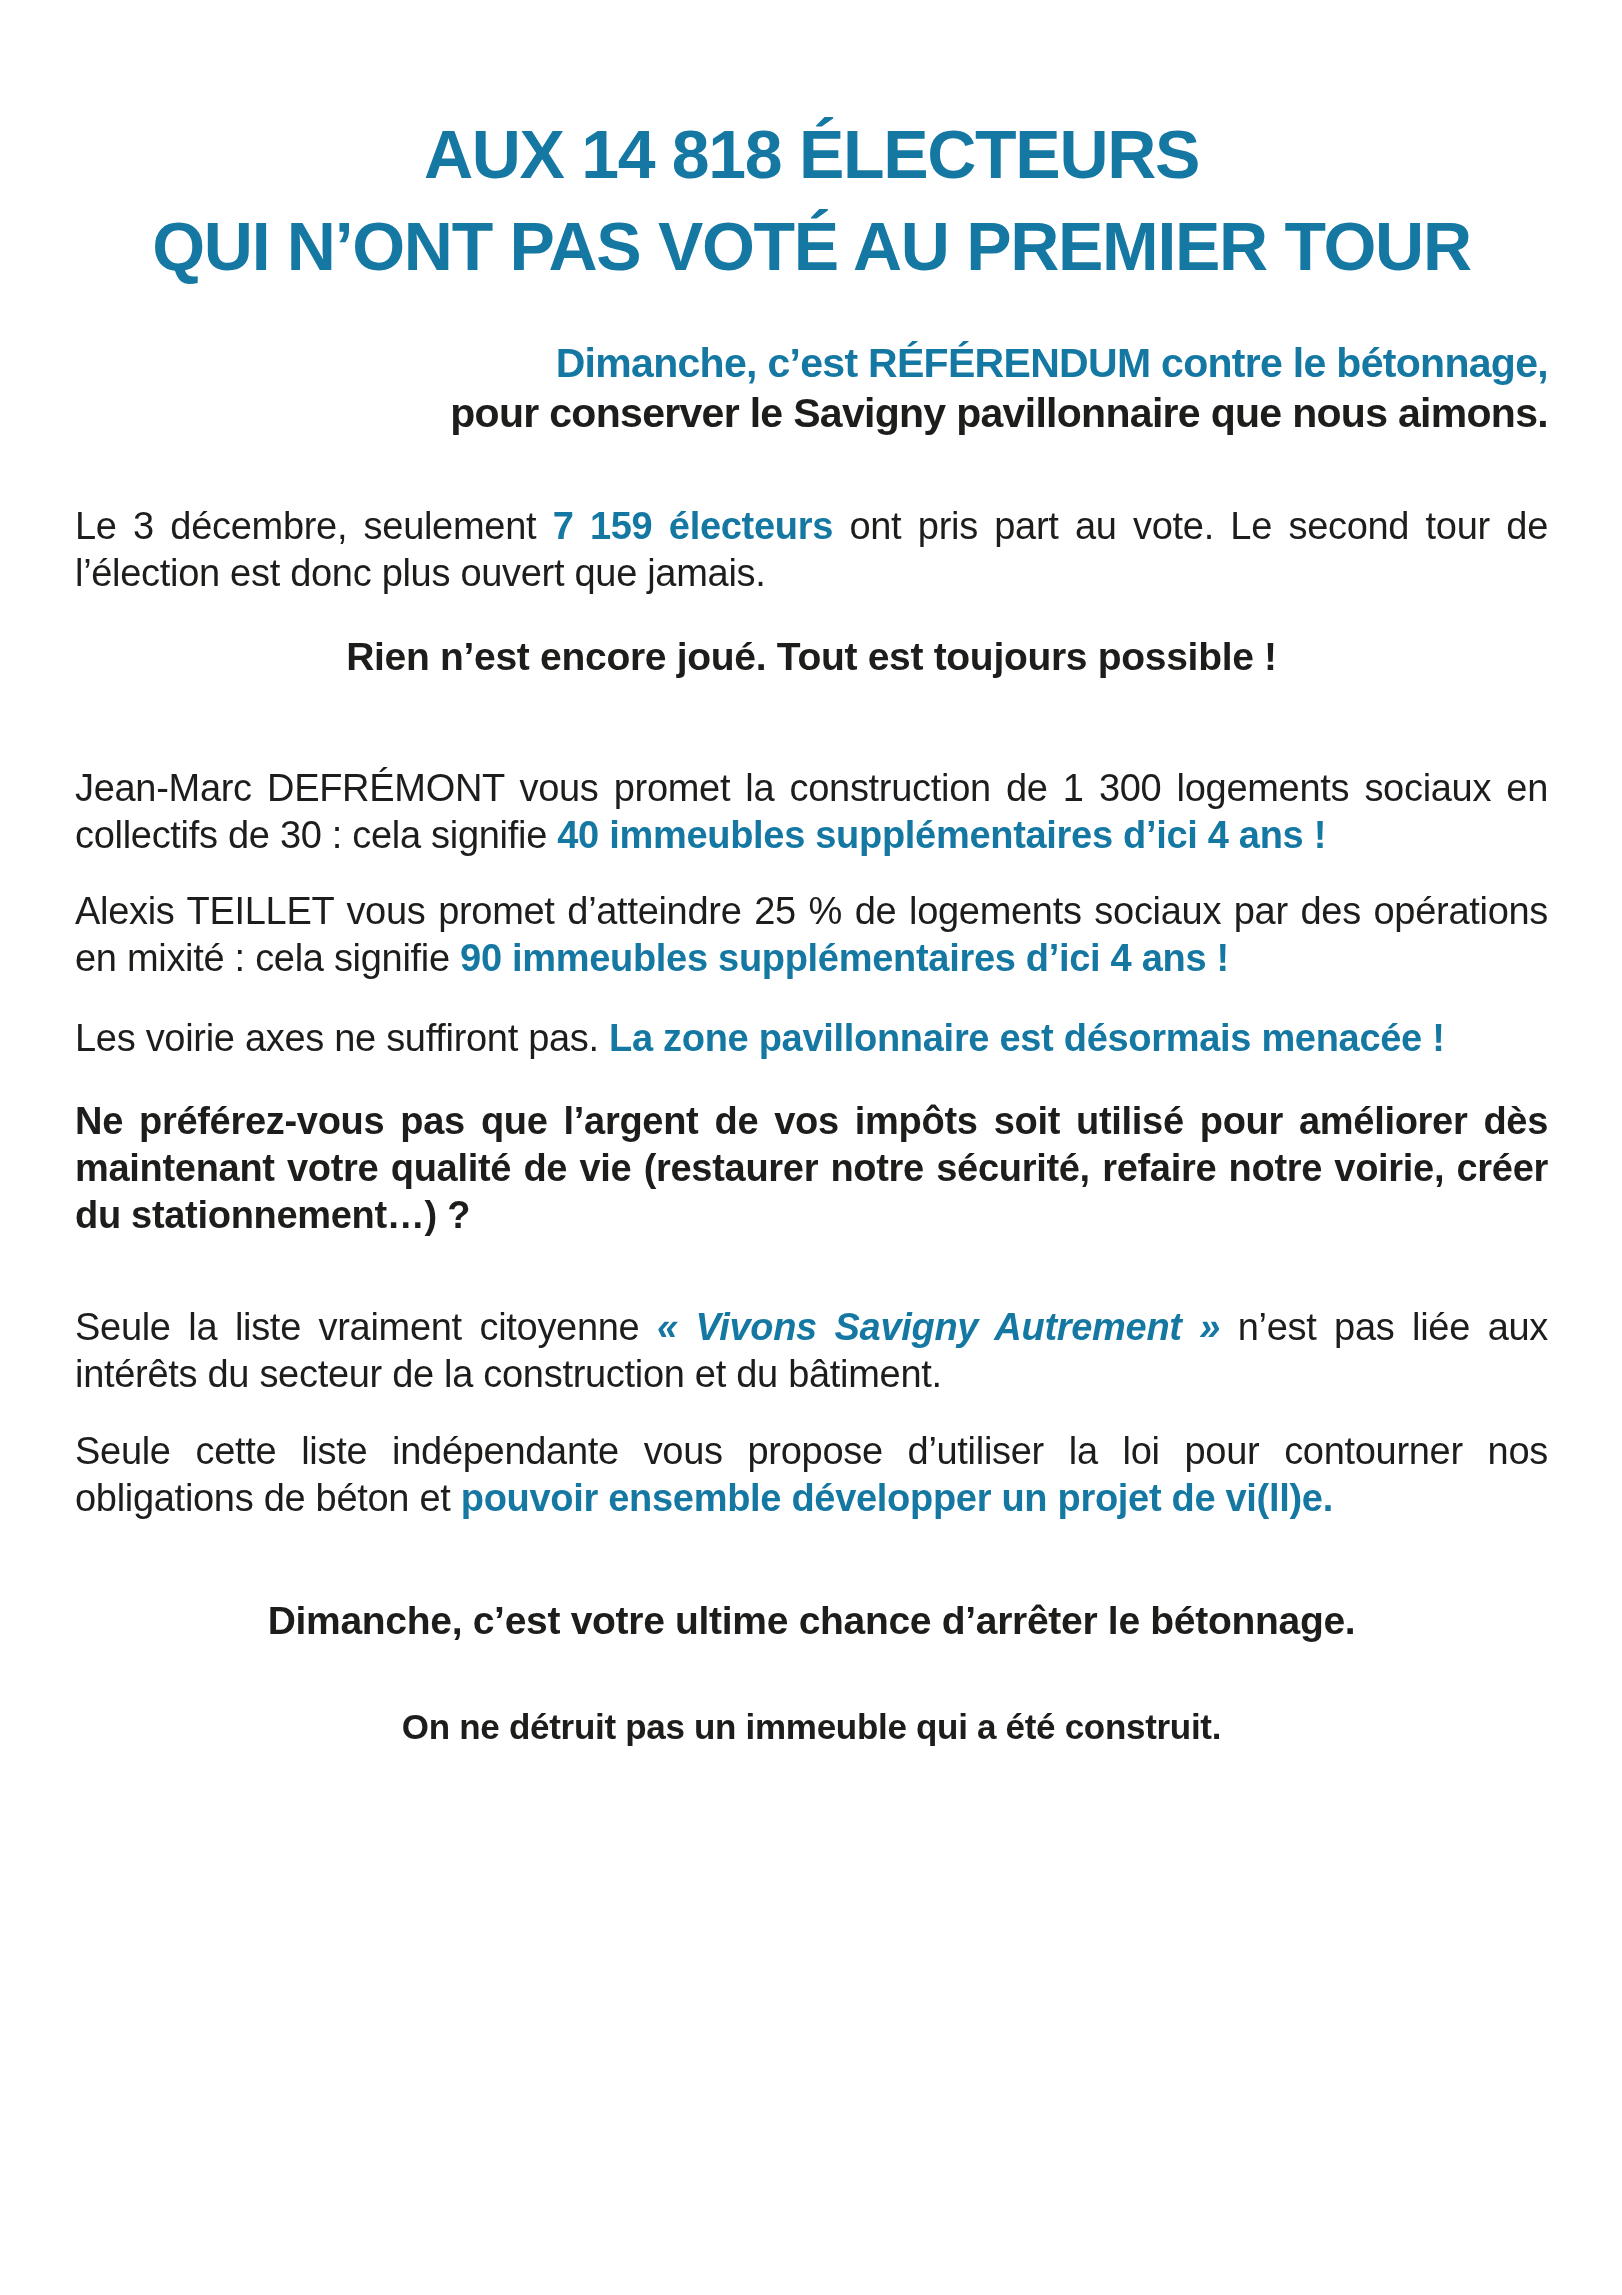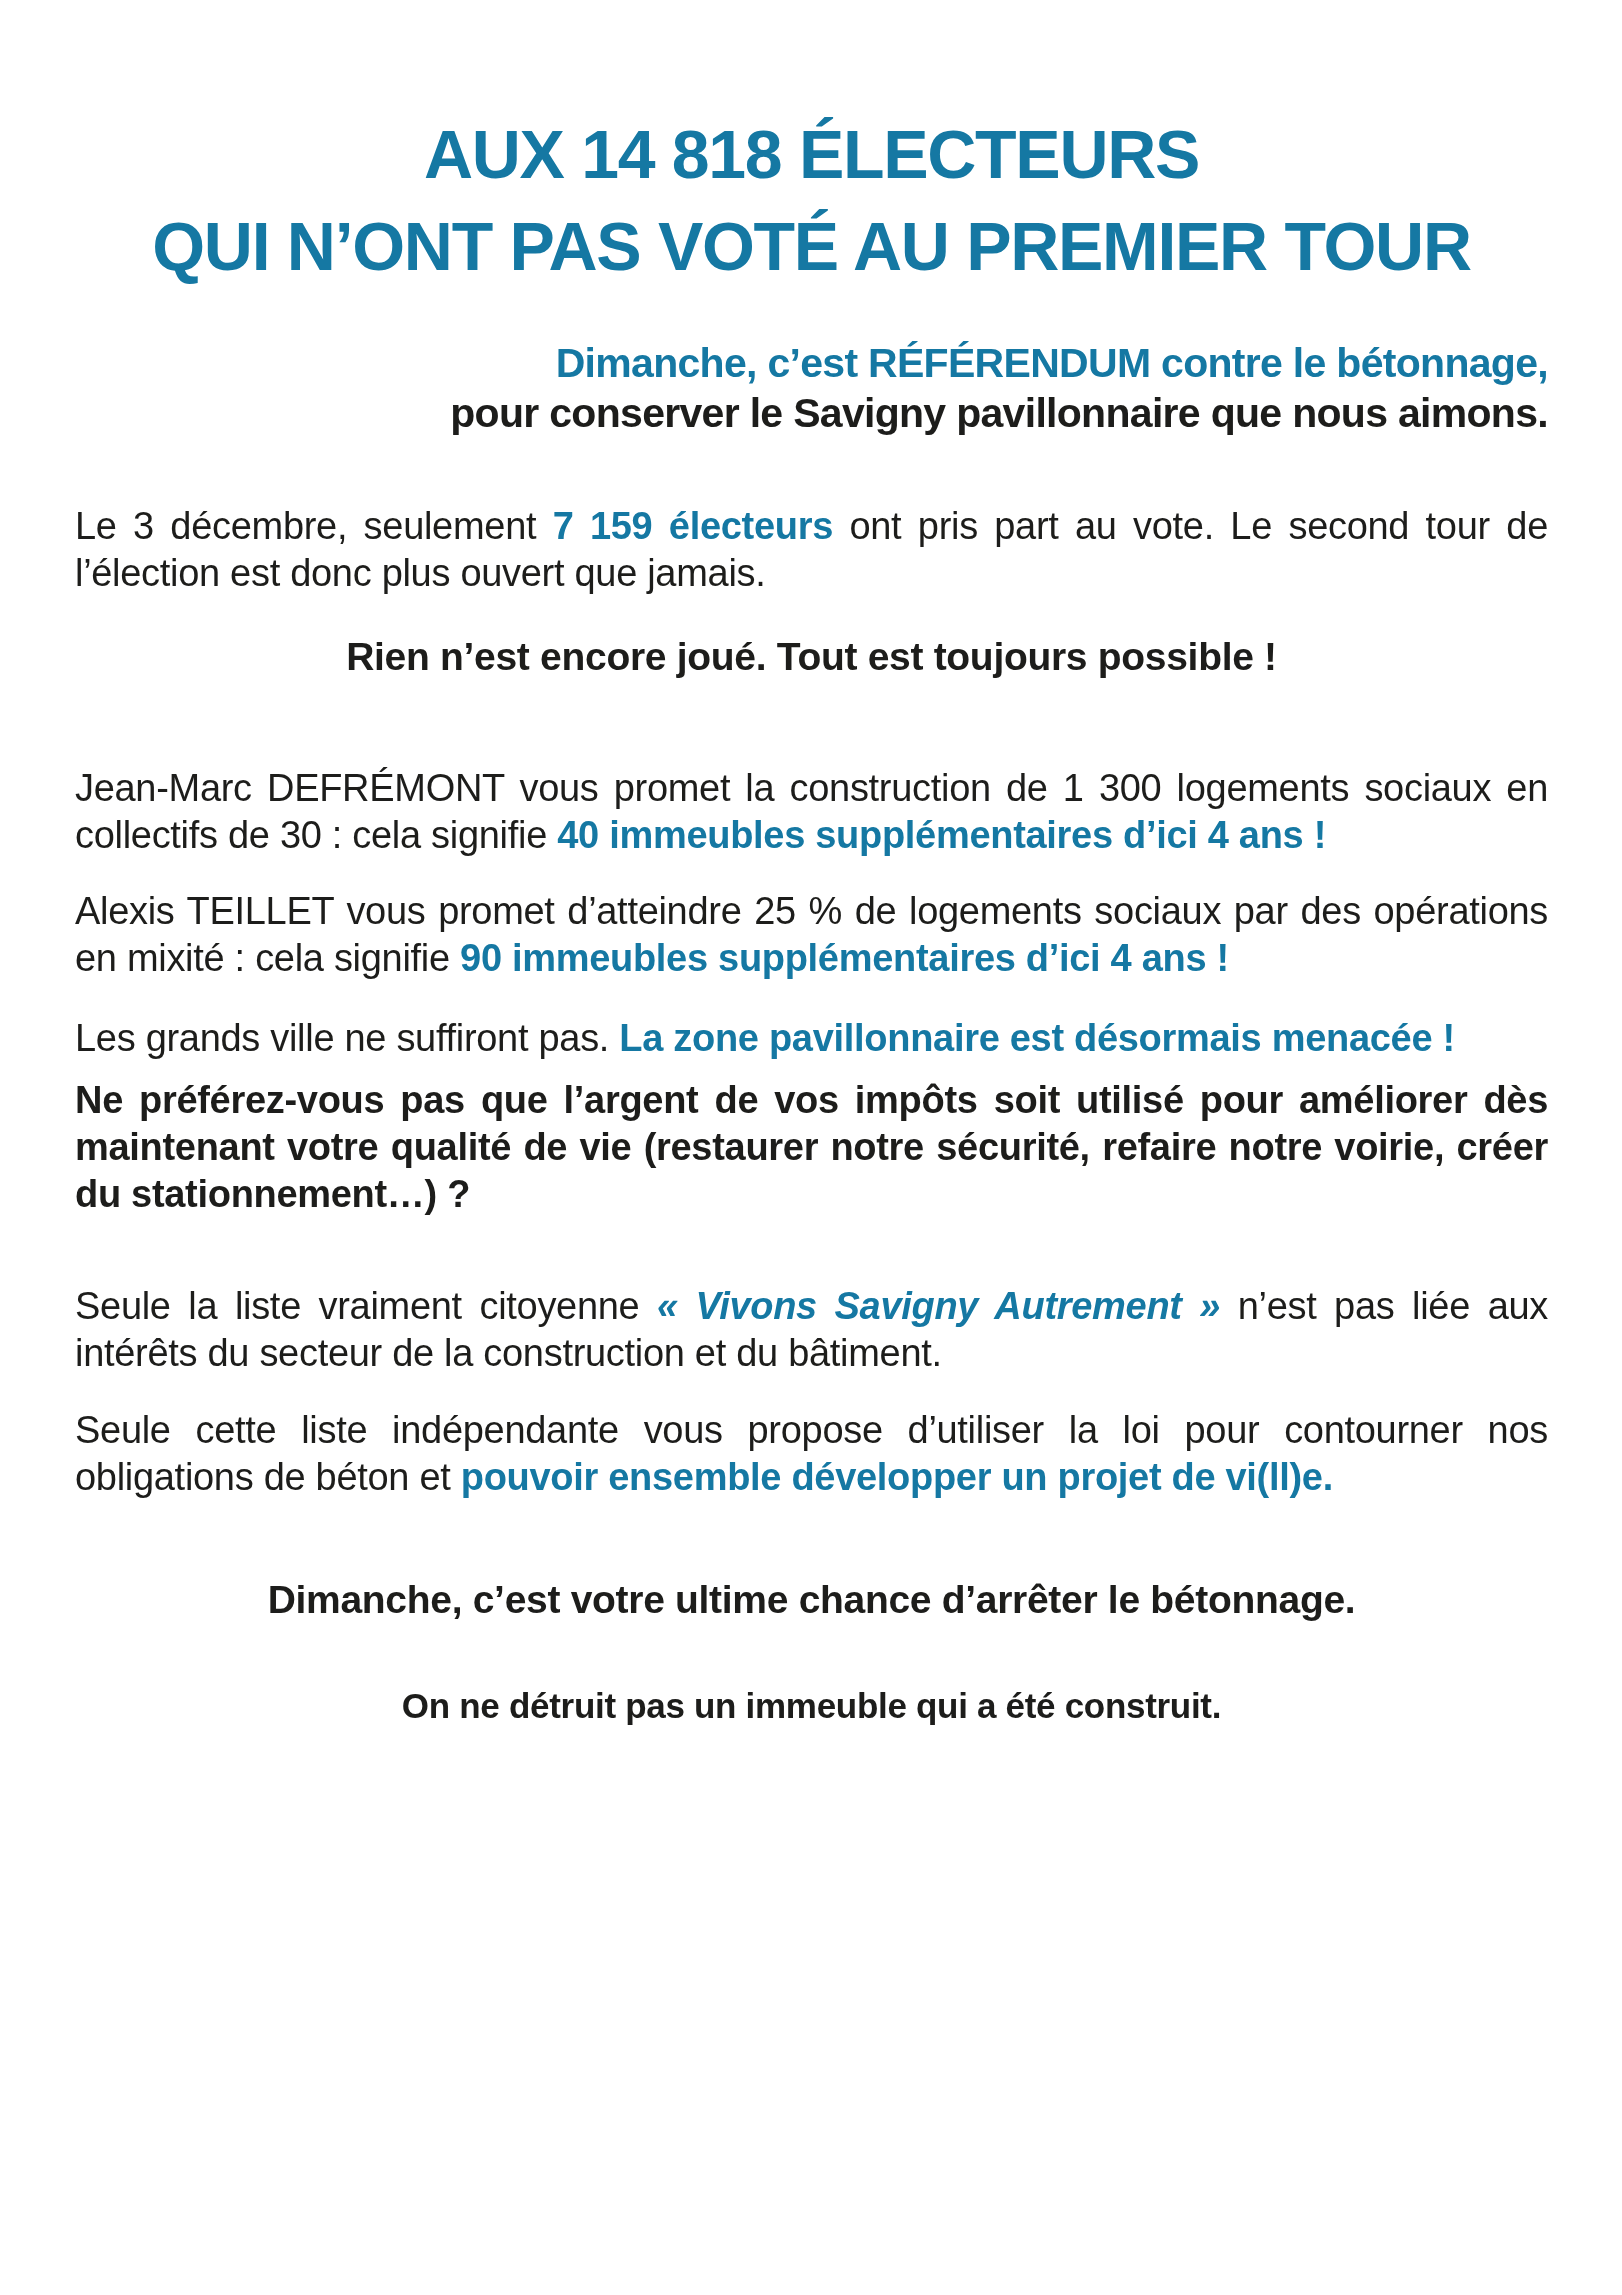--- a/index.html
+++ b/index.html
@@ -62,21 +62,21 @@
     text-align: center;
     font-weight: bold;
   }
 
   .p-turnout      { margin-top: 65px; }
   .p-slogan       { margin-top: 36px;  font-size: 39px; }
   .p-defremont    { margin-top: 85px; }
   .p-teillet      { margin-top: 29.4px;  }
   .p-axes         { margin-top: 33px;  }
   .p-ville        { margin-top: 33px;  font-weight: bold; }
-  .p-impots       { margin-top: 15px;  font-weight: bold; }
+  .p-impots       { margin-top: 36px;  font-weight: bold; }
   .p-citoyenne    { margin-top: 65px; }
   .p-independante { margin-top: 29.4px;  }
   .p-closing-1    { margin-top: 75px; font-size: 39px; }
   .p-closing-2    { margin-top: 59px;  font-size: 35px; }
   .p-closing-3    { margin-top: 59px;  font-size: 39px; }
 </style>
 </head>
 <body>
 
 <div class="page">
@@ -92,21 +92,21 @@
   </p>
 
   <p class="body-par p-turnout"><span>Le 3 décembre, seulement </span><span class="accent">7 159 électeurs</span><span> ont pris part au vote. Le second tour de l’élection est donc plus ouvert que jamais.</span></p>
 
   <p class="body-par centered p-slogan">Rien n’est encore joué. Tout est toujours possible !</p>
 
   <p class="body-par p-defremont"><span>Jean-Marc DEFRÉMONT vous promet la construction de 1 300 logements sociaux en collectifs de 30 : cela signifie </span><span class="accent">40 immeubles supplémentaires d’ici 4 ans !</span></p>
 
   <p class="body-par p-teillet"><span>Alexis TEILLET vous promet d’atteindre 25 % de logements sociaux par des opérations en mixité : cela signifie </span><span class="accent">90 immeubles supplémentaires d’ici 4 ans !</span></p>
 
-  <p class="body-par p-axes"><span>Les grands ville ne suffiront pas. </span><span class="accent">La zone pavillonnaire est désormais menacée !</span></p>
+  <p class="body-par p-axes"><span>Les voirie axes ne suffiront pas. </span><span class="accent">La zone pavillonnaire est désormais menacée !</span></p>
 
 
   <p class="body-par p-impots">Ne préférez-vous pas que l’argent de vos impôts soit utilisé pour améliorer dès maintenant votre qualité de vie (restaurer notre sécurité, refaire notre voirie, créer du stationnement…) ?</p>
 
   <p class="body-par p-citoyenne"><span>Seule la liste vraiment citoyenne </span><span class="accent-italic">« Vivons Savigny Autrement »</span><span> n’est pas liée aux intérêts du secteur de la construction et du bâtiment.</span></p>
 
   <p class="body-par p-independante"><span>Seule cette liste indépendante vous propose d’utiliser la loi pour contourner nos obligations de béton et </span><span class="accent">pouvoir ensemble développer un projet de vi(ll)e.</span></p>
 
   <p class="body-par centered p-closing-1">Dimanche, c’est votre ultime chance d’arrêter le bétonnage.</p>
 

